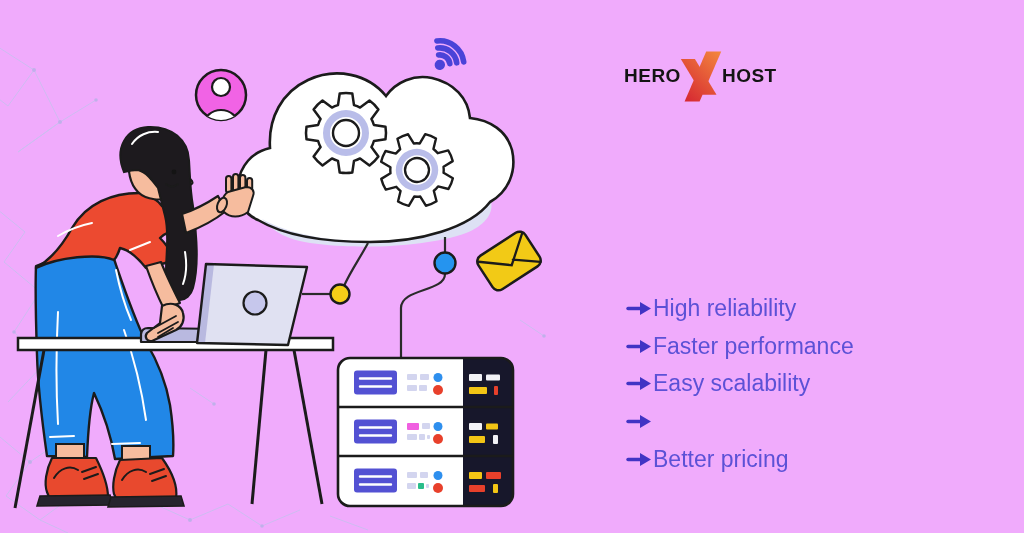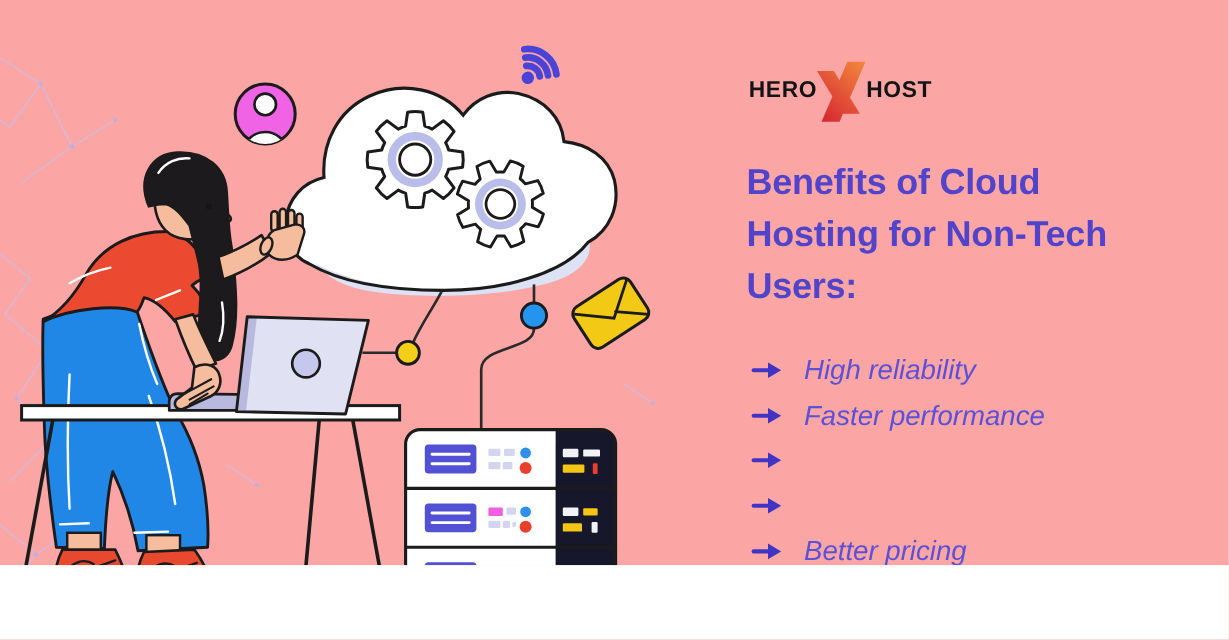--- a/index.html
+++ b/index.html
@@ -1,18 +1,18 @@
 <!DOCTYPE html>
 <html><head>
 <meta charset="utf-8">
 <style>
   html,body{margin:0;padding:0;}
   #canvas{
-    position:relative;width:1024px;height:471px;overflow:hidden;
-    background:#fca5a5;
+    position:relative;width:1024px;height:533px;overflow:hidden;
+    background:#f0abfc;
     font-family:"Liberation Sans", sans-serif;
   }
   #illustration{position:absolute;left:0;top:0;width:580px;height:533px;}
   #content{position:absolute;left:622px;top:0;width:380px;height:533px;}
   .logo-row{
     position:absolute;left:2px;top:50px;display:flex;align-items:center;
     height:52px;
   }
   .logo-word{
     font-size:19px;font-weight:800;letter-spacing:.5px;color:#141414;
@@ -20,21 +20,21 @@
   .logo-x{width:47px;height:52px;margin:0 -3px;}
   .headline{
     position:absolute;left:0px;top:131px;width:350px;
     font-size:30px;line-height:43px;font-weight:700;color:#5144cb;
     letter-spacing:-.2px;
   }
   .benefit-list{
     position:absolute;left:4px;top:290px;width:340px;
     display:flex;flex-direction:column;
   }
-  .benefit-item{display:flex;align-items:center;height:37.6px;gap:17px;font-style:italic;}
+  .benefit-item{display:flex;align-items:center;height:37.6px;gap:0;}
   .benefit-arrow{width:27px;height:17px;color:#4134c4;flex:0 0 auto;display:block;}
   .benefit-label{font-size:23px;color:#5c51d6;font-weight:500;}
 </style>
 </head>
 <body>
 
 <div id="canvas">
 
   <svg id="illustration" viewBox="0 0 580 533" xmlns="http://www.w3.org/2000/svg">
     <defs>
@@ -321,21 +321,20 @@
             <stop offset="0" stop-color="#d31f31"></stop>
             <stop offset="1" stop-color="#f58d3e"></stop>
           </linearGradient>
         </defs>
         <path d="M 3 9 L 18 9 L 41 47 L 26 47 Z" fill="url(#xgrad)"></path>
         <path d="M 7 54 L 23 54 L 46 1 L 30 1 Z" fill="url(#xgrad)"></path>
       </svg>
       <span class="logo-word">HOST</span>
     </div>
 
-    <div class="headline">Benefits of Cloud Hosting for Non-Tech Users:</div>
 
     <div class="benefit-list">
       <div class="benefit-item">
         <svg class="benefit-arrow" viewBox="0 0 27 17">
           <path d="M 2 8.5 H 16" stroke="currentColor" stroke-width="3.4" stroke-linecap="round" fill="none"></path>
           <path d="M 14 2 L 25 8.5 L 14 15 Z" fill="currentColor"></path>
         </svg>
         <span class="benefit-label">High reliability</span>
       </div>
       <div class="benefit-item">
@@ -343,20 +342,21 @@
           <path d="M 2 8.5 H 16" stroke="currentColor" stroke-width="3.4" stroke-linecap="round" fill="none"></path>
           <path d="M 14 2 L 25 8.5 L 14 15 Z" fill="currentColor"></path>
         </svg>
         <span class="benefit-label">Faster performance</span>
       </div>
       <div class="benefit-item">
         <svg class="benefit-arrow" viewBox="0 0 27 17">
           <path d="M 2 8.5 H 16" stroke="currentColor" stroke-width="3.4" stroke-linecap="round" fill="none"></path>
           <path d="M 14 2 L 25 8.5 L 14 15 Z" fill="currentColor"></path>
         </svg>
+        <span class="benefit-label">Easy scalability</span>
       </div>
       <div class="benefit-item">
         <svg class="benefit-arrow" viewBox="0 0 27 17">
           <path d="M 2 8.5 H 16" stroke="currentColor" stroke-width="3.4" stroke-linecap="round" fill="none"></path>
           <path d="M 14 2 L 25 8.5 L 14 15 Z" fill="currentColor"></path>
         </svg>
       </div>
       <div class="benefit-item">
         <svg class="benefit-arrow" viewBox="0 0 27 17">
           <path d="M 2 8.5 H 16" stroke="currentColor" stroke-width="3.4" stroke-linecap="round" fill="none"></path>

